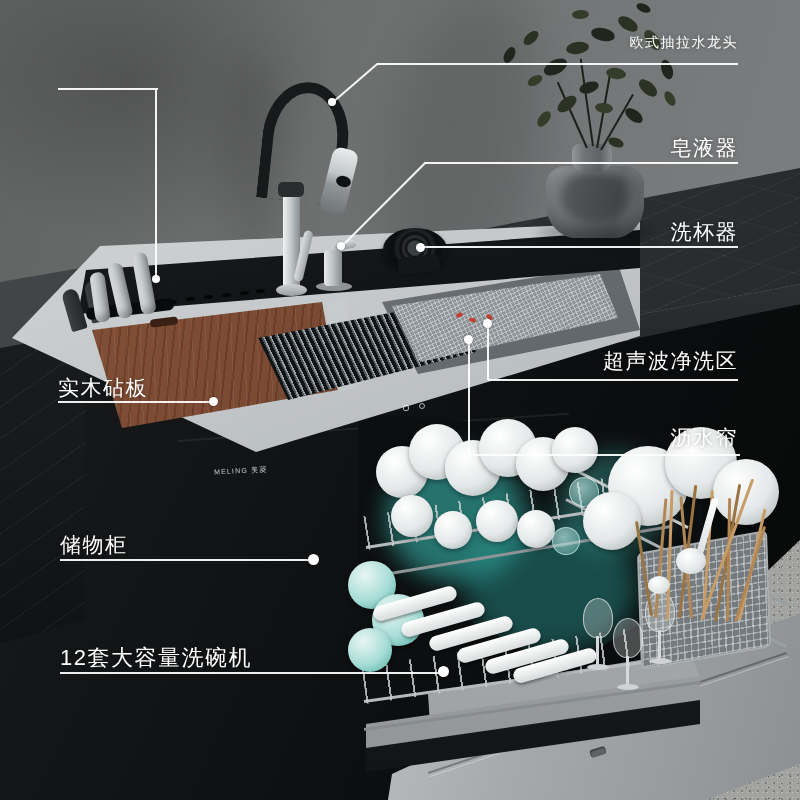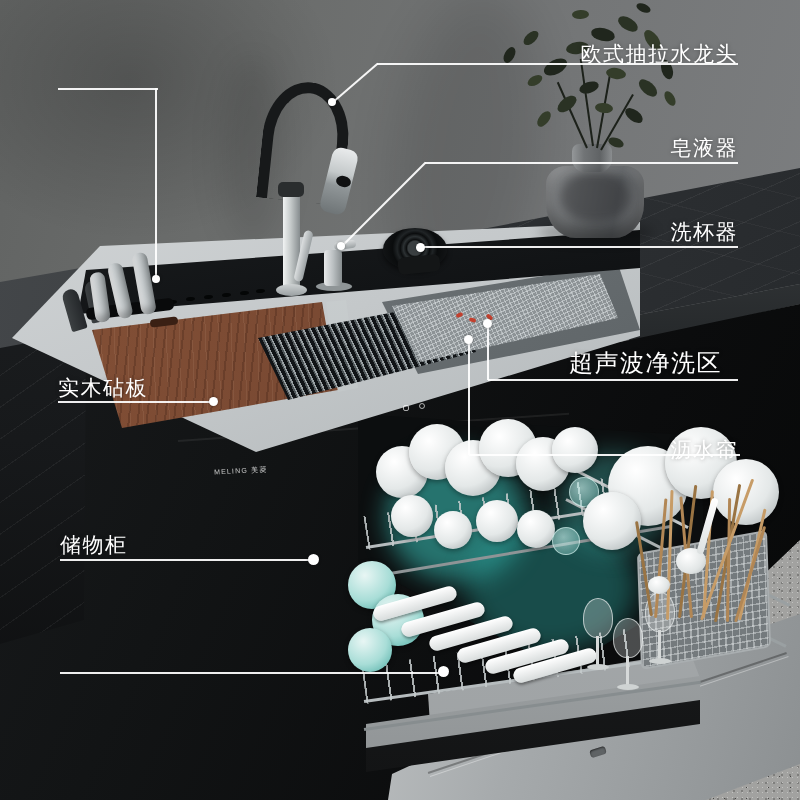--- a/index.html
+++ b/index.html
@@ -256,52 +256,53 @@
   <div class="vase-inner"></div>
 
   <div class="logo" style="left:214px;top:466px;">MELING 美菱</div>
   <div class="ctl-icon" style="left:403px;top:405px;"></div>
   <div class="ctl-icon" style="left:419px;top:403px;border-radius:50%;"></div>
 
   <div class="co-line co-h" style="left:58px;top:88px;width:100px;"></div>
   <div class="co-line co-v" style="left:155px;top:88px;height:189px;"></div>
   <div class="co-dot" style="left:152px;top:275px;width:8px;height:8px;"></div>
 
-  <div class="co-label r-align" style="right:62px;top:40px;font-size:21px;">欧式抽拉水龙头</div>
+  <div class="co-label r-align" style="right:62px;top:34px;font-size:14px;">欧式抽拉水龙头</div>
   <div class="co-line co-h" style="left:377px;top:63px;width:361px;"></div>
   <div class="co-line co-d" style="left:333px;top:101px;width:59px;transform:rotate(-40.8deg);"></div>
   <div class="co-dot" style="left:328px;top:98px;width:8px;height:8px;"></div>
 
   <div class="co-label r-align" style="right:62px;top:134px;font-size:21px;">皂液器</div>
   <div class="co-line co-h" style="left:425px;top:162px;width:313px;"></div>
   <div class="co-line co-d" style="left:342px;top:245px;width:118px;transform:rotate(-45deg);"></div>
   <div class="co-dot" style="left:337px;top:242px;width:8px;height:8px;"></div>
 
   <div class="co-label r-align" style="right:62px;top:218px;font-size:21px;">洗杯器</div>
   <div class="co-line co-h" style="left:421px;top:246px;width:317px;"></div>
   <div class="co-dot" style="left:416px;top:243px;width:9px;height:9px;"></div>
 
-  <div class="co-label r-align" style="right:78px;top:347px;font-size:24px;">超声波净洗区</div>
+  <div class="co-label r-align" style="right:62px;top:347px;font-size:21px;">超声波净洗区</div>
   <div class="co-line co-h" style="left:488px;top:379px;width:250px;"></div>
   <div class="co-line co-v" style="left:487px;top:324px;height:56px;"></div>
   <div class="co-dot" style="left:483px;top:319px;width:9px;height:9px;"></div>
 
-  <div class="co-label r-align" style="right:62px;top:424px;font-size:21px;margin-top:12px;">沥水帘</div>
+  <div class="co-label r-align" style="right:62px;top:424px;font-size:21px;">沥水帘</div>
   <div class="co-line co-h" style="left:469px;top:454px;width:271px;"></div>
   <div class="co-line co-v" style="left:468px;top:340px;height:115px;"></div>
   <div class="co-dot" style="left:464px;top:335px;width:9px;height:9px;"></div>
 
   <div class="co-label" style="left:58px;top:374px;font-size:21px;">实木砧板</div>
   <div class="co-line co-h" style="left:58px;top:401px;width:156px;"></div>
   <div class="co-dot" style="left:209px;top:397px;width:9px;height:9px;"></div>
 
   <div class="co-label" style="left:60px;top:531px;font-size:21px;">储物柜</div>
   <div class="co-line co-h" style="left:60px;top:559px;width:254px;"></div>
   <div class="co-dot" style="left:308px;top:554px;width:11px;height:11px;"></div>
 
+  <div class="co-label" style="left:60px;top:643px;font-size:22px;">12套大容量洗碗机</div>
   <div class="co-line co-h" style="left:60px;top:672px;width:384px;"></div>
   <div class="co-dot" style="left:438px;top:666px;width:11px;height:11px;"></div>
 <div class="stem" style="left: 586px; top: 76px; height: 72px; transform: rotate(-24deg);"></div>
     <div class="stem" style="left: 592px; top: 58px; height: 88px; transform: rotate(-8deg);"></div>
     <div class="stem" style="left: 596px; top: 68px; height: 80px; transform: rotate(10deg);"></div>
     <div class="stem" style="left: 600px; top: 86px; height: 64px; transform: rotate(30deg);"></div>
     <div class="leaf" style="left: 543px; top: 60px; width: 25px; height: 14px; background: rgb(32, 38, 29); transform: rotate(-28deg);"></div>
     <div class="leaf" style="left: 566px; top: 42px; width: 23px; height: 12px; background: rgb(42, 50, 36); transform: rotate(-8deg);"></div>
     <div class="leaf" style="left: 591px; top: 28px; width: 24px; height: 13px; background: rgb(32, 38, 29); transform: rotate(12deg);"></div>
     <div class="leaf" style="left: 617px; top: 18px; width: 22px; height: 12px; background: rgb(42, 50, 36); transform: rotate(32deg);"></div>

